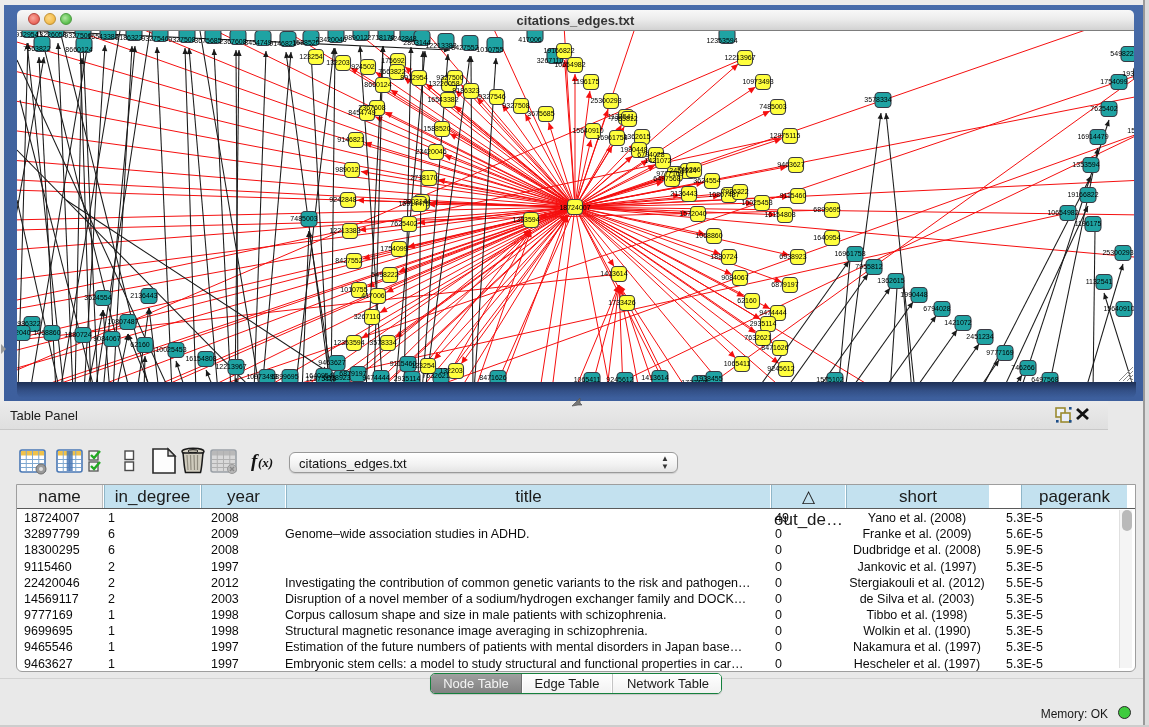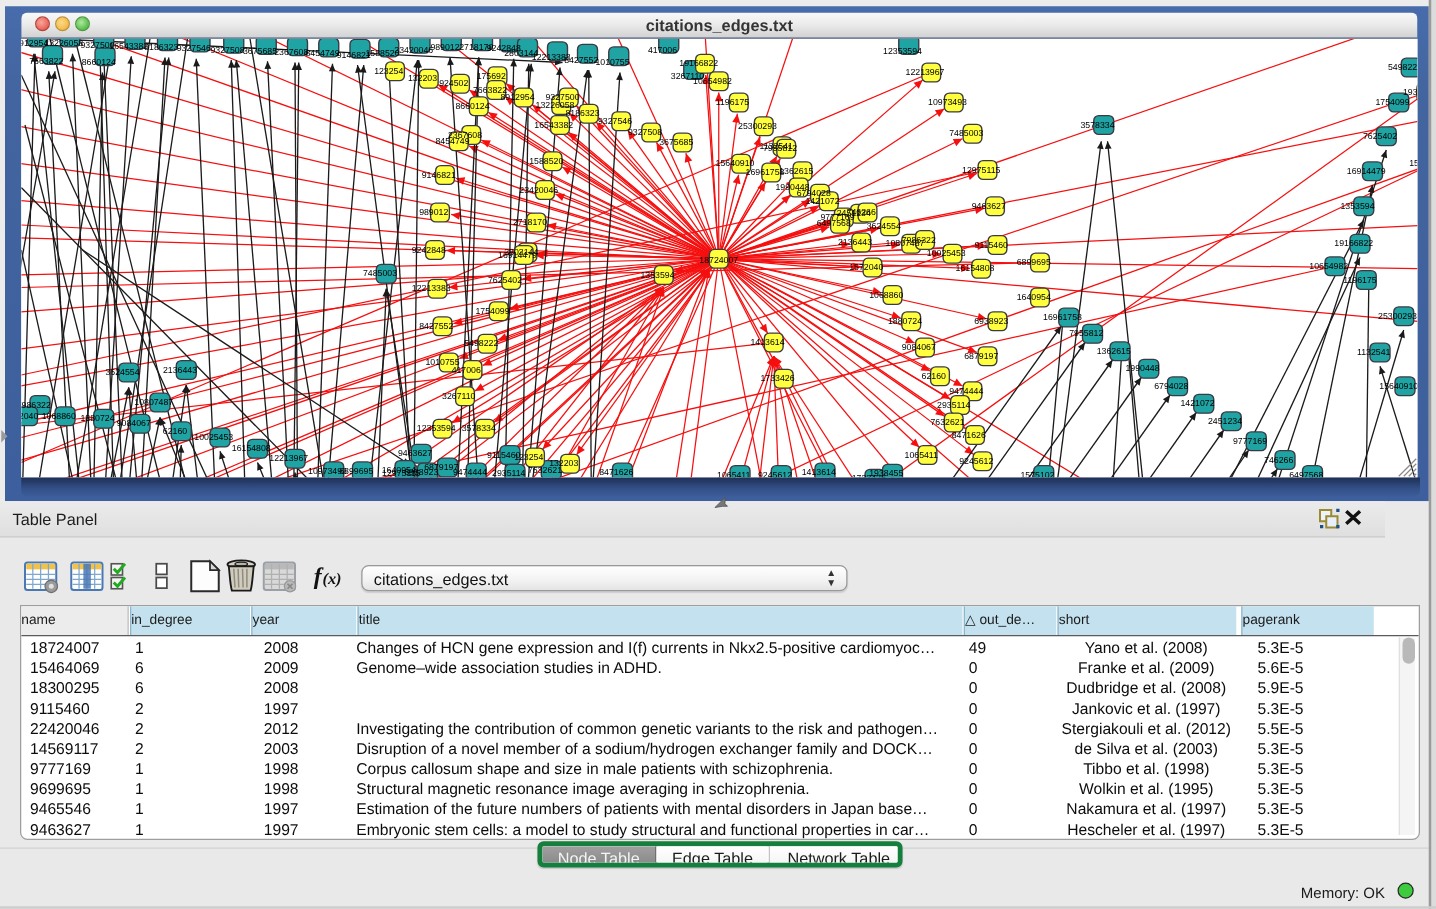--- a/index.html
+++ b/index.html
@@ -10,29 +10,29 @@
 #content{position:absolute;left:0;top:21px;width:1117px;height:351px;background:#fff;overflow:hidden}
 #shadow{position:absolute;left:17px;top:382px;width:1119px;height:16px;background:linear-gradient(180deg,rgba(10,18,40,0.62),rgba(20,35,70,0.25) 55%,rgba(30,50,100,0) 100%);border-radius:0 0 6px 6px}
 #panel{position:absolute;left:0;top:401px;width:1144px;height:326px;background:#e9e9e9}
 #phead{position:absolute;left:0;top:0;width:1108px;height:29px;background:linear-gradient(180deg,#ebebeb,#dfdfdf);border-bottom:1px solid #c8c8c8}
 #phead .t{position:absolute;left:10px;top:7px;font-size:13px;color:#1c1c1c}
 #tb{position:absolute;left:0;top:44px;width:700px;height:34px}
 #dd{position:absolute;left:289px;top:51px;width:389px;height:21px;border:1px solid #999;border-radius:6px;background:linear-gradient(180deg,#ffffff,#f2f2f2 60%,#e4e4e4);box-shadow:0 1px 1px rgba(0,0,0,0.12)}
 #dd .txt{position:absolute;left:9px;top:3px;font-size:13px;color:#111}
 #dd .ar{position:absolute;right:8px;top:2px;font-size:8px;color:#333;line-height:8px;letter-spacing:0}
 #tablebox{position:absolute;left:16px;top:83px;width:1120px;height:188px;border:1px solid #9e9e9e;border-radius:0 0 6px 6px;background:#fff;overflow:hidden}
-.th{position:absolute;top:0;height:23px;background:#c3e1ef;border-left:1px solid #8fb6c8;font-size:11px;color:#1b1b1b;text-align:left;line-height:23px}
+.th{position:absolute;top:0;height:23px;background:#c3e1ef;border-left:1px solid #8fb6c8;font-size:17px;color:#1b1b1b;text-align:center;line-height:23px}
 #thead{position:absolute;left:0;top:0;width:1118px;height:24px;border-bottom:1px solid #5a5a5a}
 .tr{position:absolute;left:0;width:1118px;height:16.2px;font-size:12.5px;color:#0c0c0c;white-space:nowrap}
 .tr span{position:absolute;top:0;line-height:16.2px;overflow:hidden}
 .c0{left:7px;width:80px}.c1{left:91px;width:90px}.c2{left:194px;width:85px}.c3{left:268px;width:485px}
 .c4{left:758px;width:70px}.c5{left:828px;width:144px;text-align:center}.c6{left:989px;width:100px}
 #sbar{position:absolute;right:3px;top:25px;width:13px;height:158px;background:#f4f4f4;border-left:1px solid #e0e0e0}
 #sbar .thumb{position:absolute;left:1.5px;top:0px;width:10px;height:21px;background:#b9b9b9;border-radius:5px}
-#tabs{position:absolute;left:430px;top:272px;width:292px;height:21px;border:4px solid #15803d;border-radius:5px;background:#fff;box-shadow:0 1px 1px rgba(0,0,0,0.15);overflow:hidden}
+#tabs{position:absolute;left:430px;top:272px;width:292px;height:21px;border:1px solid #15803d;border-radius:5px;background:#fff;box-shadow:0 1px 1px rgba(0,0,0,0.15);overflow:hidden}
 .seg{position:absolute;top:0;height:21px;font-size:13px;line-height:20px;text-align:center;color:#1a1a1a}
 #memory{position:absolute;right:36px;top:306px;font-size:12px;color:#1a1a1a}
 #memdot{position:absolute;right:13px;top:305px;width:13px;height:13px;border-radius:50%;background:#3ecb3e;border:1.5px solid #2a2a2a}
 #rstrip{position:absolute;left:1143px;top:0;width:6px;height:727px;background:#dcdcdc;border-left:2px solid #9a9a9a}
 #bline{position:absolute;left:0;top:725px;width:1149px;height:2px;background:#cdcdcd}
 .hline{position:absolute;height:1px;background:#d2d2d2}
 </style></head><body>
 <div id="desk"></div>
 <div id="win">
   <div id="content">
@@ -885,33 +885,32 @@
       <span class="ar">▲<br>▼</span>
     </div>
   <div id="tablebox">
     <div id="thead">
       <div class="th" style="left:0;width:86px;background:#ececec;border-left:none;border-right:1px solid #bdbdbd">name</div>
       <div class="th" style="left:87px;width:96px">in_degree</div>
       <div class="th" style="left:184px;width:84px">year</div>
       <div class="th" style="left:269px;width:484px">title</div>
       <div class="th" style="left:754px;width:74px">△ out_de…</div>
       <div class="th" style="left:829px;width:143px">short</div>
-      <div class="th" style="left:976px;width:106px">pagerank</div>
+      <div class="th" style="left:1004px;width:106px">pagerank</div>
     </div>
     <div class="tr" style="top:25.0px">
         <span class="c0">18724007</span>
         <span class="c1">1</span>
         <span class="c2">2008</span>
-        <span class="c3">Changes of HCN gene expression and I(f) currents in Nkx2.5-positive cardiomyoc…</span>
         <span class="c4">49</span>
         <span class="c5">Yano et al. (2008)</span>
         <span class="c6">5.3E-5</span>
       </div>
       <div class="tr" style="top:41.2px">
-        <span class="c0">15464069</span>
+        <span class="c0">32897799</span>
         <span class="c1">6</span>
         <span class="c2">2009</span>
         <span class="c3">Genome–wide association studies in ADHD.</span>
         <span class="c4">0</span>
         <span class="c5">Franke et al. (2009)</span>
         <span class="c6">5.6E-5</span>
       </div>
       <div class="tr" style="top:57.4px">
         <span class="c0">18300295</span>
         <span class="c1">6</span>
@@ -954,21 +953,21 @@
         <span class="c4">0</span>
         <span class="c5">Tibbo et al. (1998)</span>
         <span class="c6">5.3E-5</span>
       </div>
       <div class="tr" style="top:138.3px">
         <span class="c0">9699695</span>
         <span class="c1">1</span>
         <span class="c2">1998</span>
         <span class="c3">Structural magnetic resonance image averaging in schizophrenia.</span>
         <span class="c4">0</span>
-        <span class="c5">Wolkin et al. (1995)</span>
+        <span class="c5">Wolkin et al. (1990)</span>
         <span class="c6">5.3E-5</span>
       </div>
       <div class="tr" style="top:154.4px">
         <span class="c0">9465546</span>
         <span class="c1">1</span>
         <span class="c2">1997</span>
         <span class="c3">Estimation of the future numbers of patients with mental disorders in Japan base…</span>
         <span class="c4">0</span>
         <span class="c5">Nakamura et al. (1997)</span>
         <span class="c6">5.3E-5</span>

